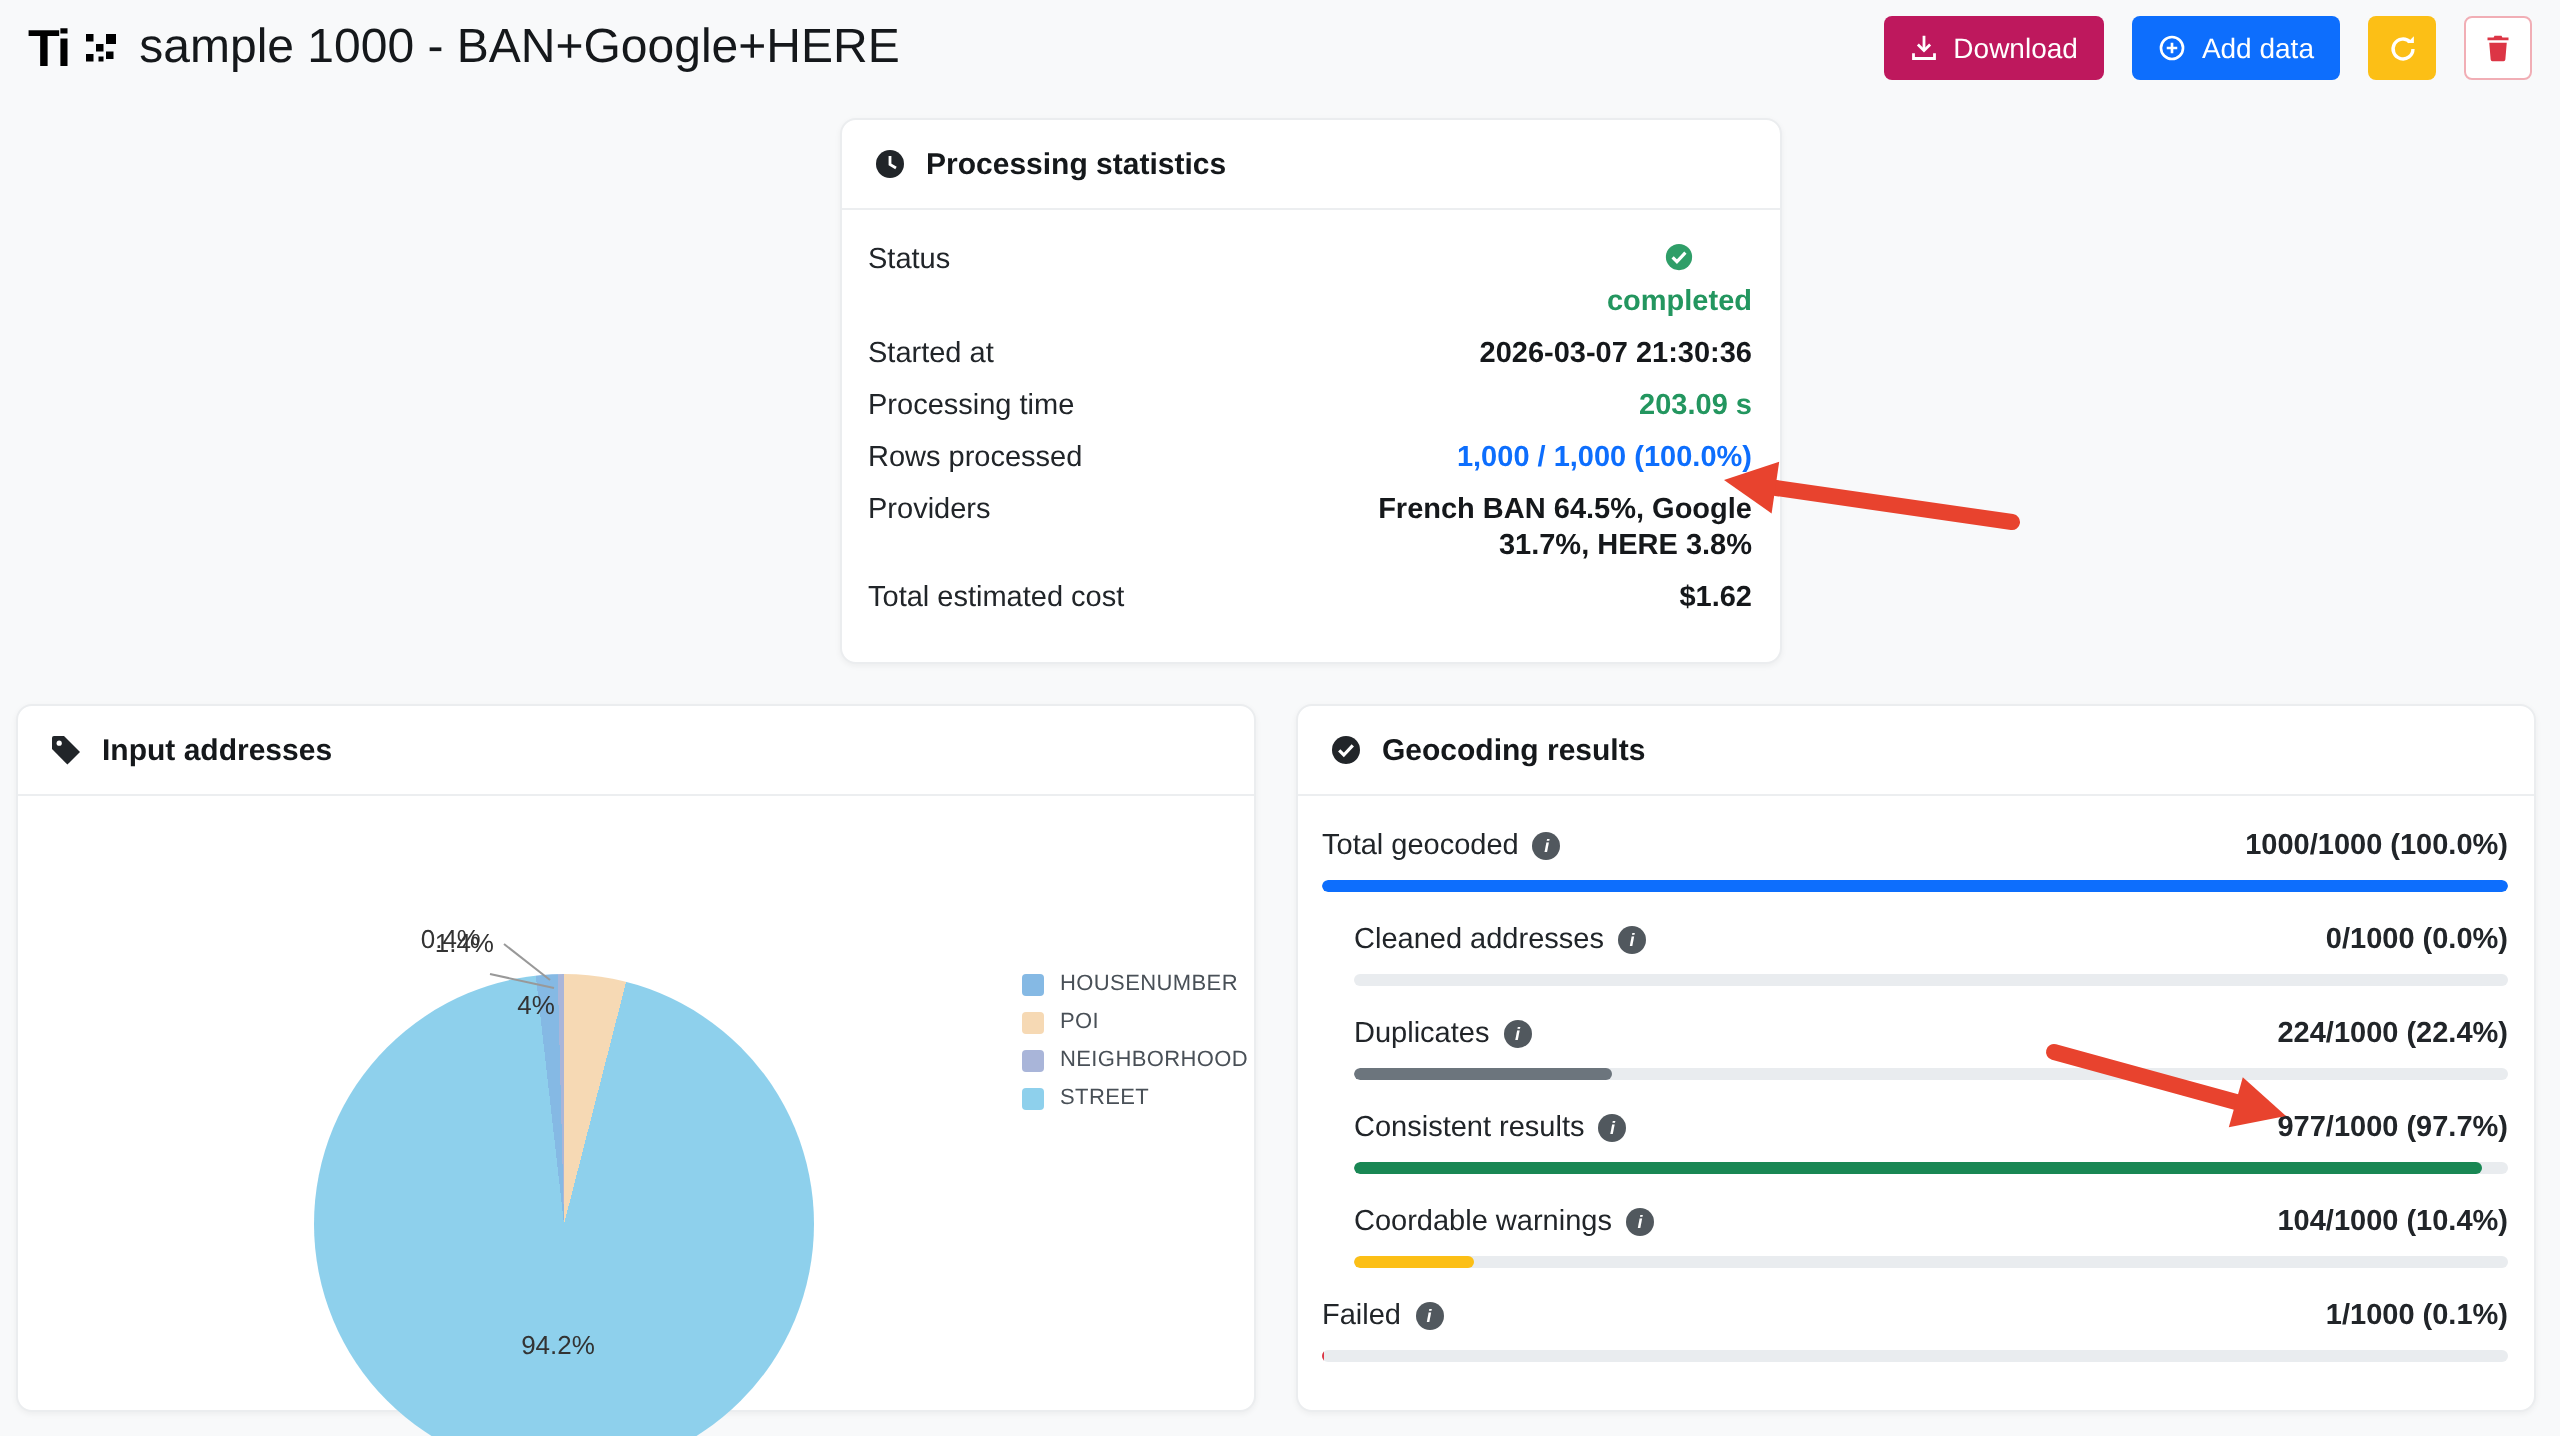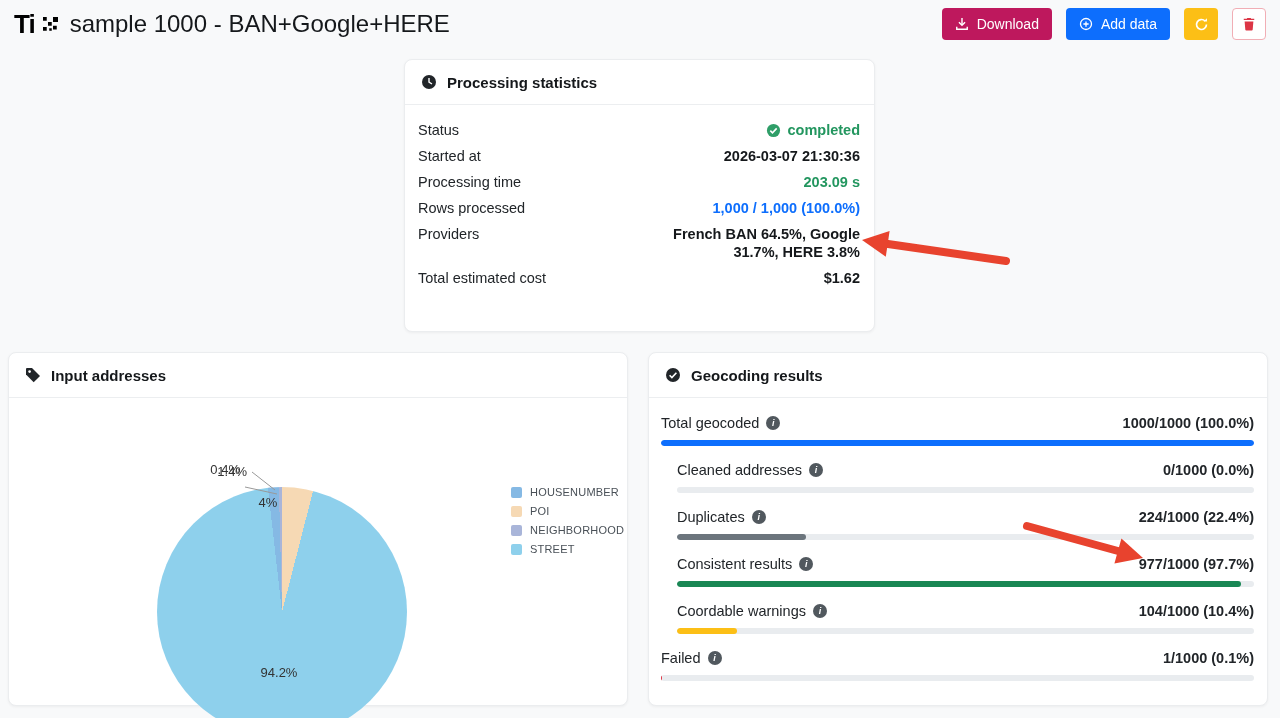--- a/index.html
+++ b/index.html
@@ -21,25 +21,25 @@
   .btn { display:inline-flex; align-items:center; justify-content:center; gap:8px; height:32px; padding:0 13px; border-radius:4px; font-size:14px; color:#fff; border:none; cursor:pointer; font-family:inherit; }
   .btn-dark { background:#be185d; }
   .btn-primary { background:#0d6efd; }
   .btn-warning { background:#fcbf16; width:34px; padding:0; }
   .btn-outline-danger { background:#fff; border:1px solid #f1aeb5; width:34px; padding:0; }
   
   .card { position:absolute; background:#fff; border:1px solid #ebedef; border-radius:8px; box-shadow:0 1px 3px rgba(0,0,0,.05); }
   .card-header { display:flex; align-items:center; gap:10px; height:45px; padding:0 16px; border-bottom:1px solid #eceef0; }
   .card-title { font-size:15px; font-weight:bold; color:#15181b; }
   
-  .stats-card { left:404px; top:59px; width:471px; height:273px; }
+  .stats-card { left:420px; top:59px; width:471px; height:273px; }
   .stats-body { padding:12px 14px 10px 13px; }
   .stat-row { display:flex; justify-content:space-between; align-items:flex-start; padding:4px 0; font-size:14.5px; line-height:18px; }
   .stat-label { color:#212529; }
-  .stat-value { font-weight:bold; text-align:right; color:#15181b; }
+  .stat-value { font-weight:bold; text-align:right; color:#15181b;flex-direction:column; }
   .stat-value.wrap { max-width:190px; }
   .v-green { color:#23965f; }
   .v-blue { color:#0d6efd; }
   .status-value { display:inline-flex; align-items:center; gap:6px; }
   
   .geo-card { left:648px; top:352px; width:620px; height:354px; }
   .geo-body { padding:16px 13px 0 12px; }
   .metric { margin-bottom:15px; }
   .metric.indent { margin-left:16px; }
   .metric-head { display:flex; justify-content:space-between; align-items:center; font-size:14.5px; line-height:18px; margin-bottom:8px; }

